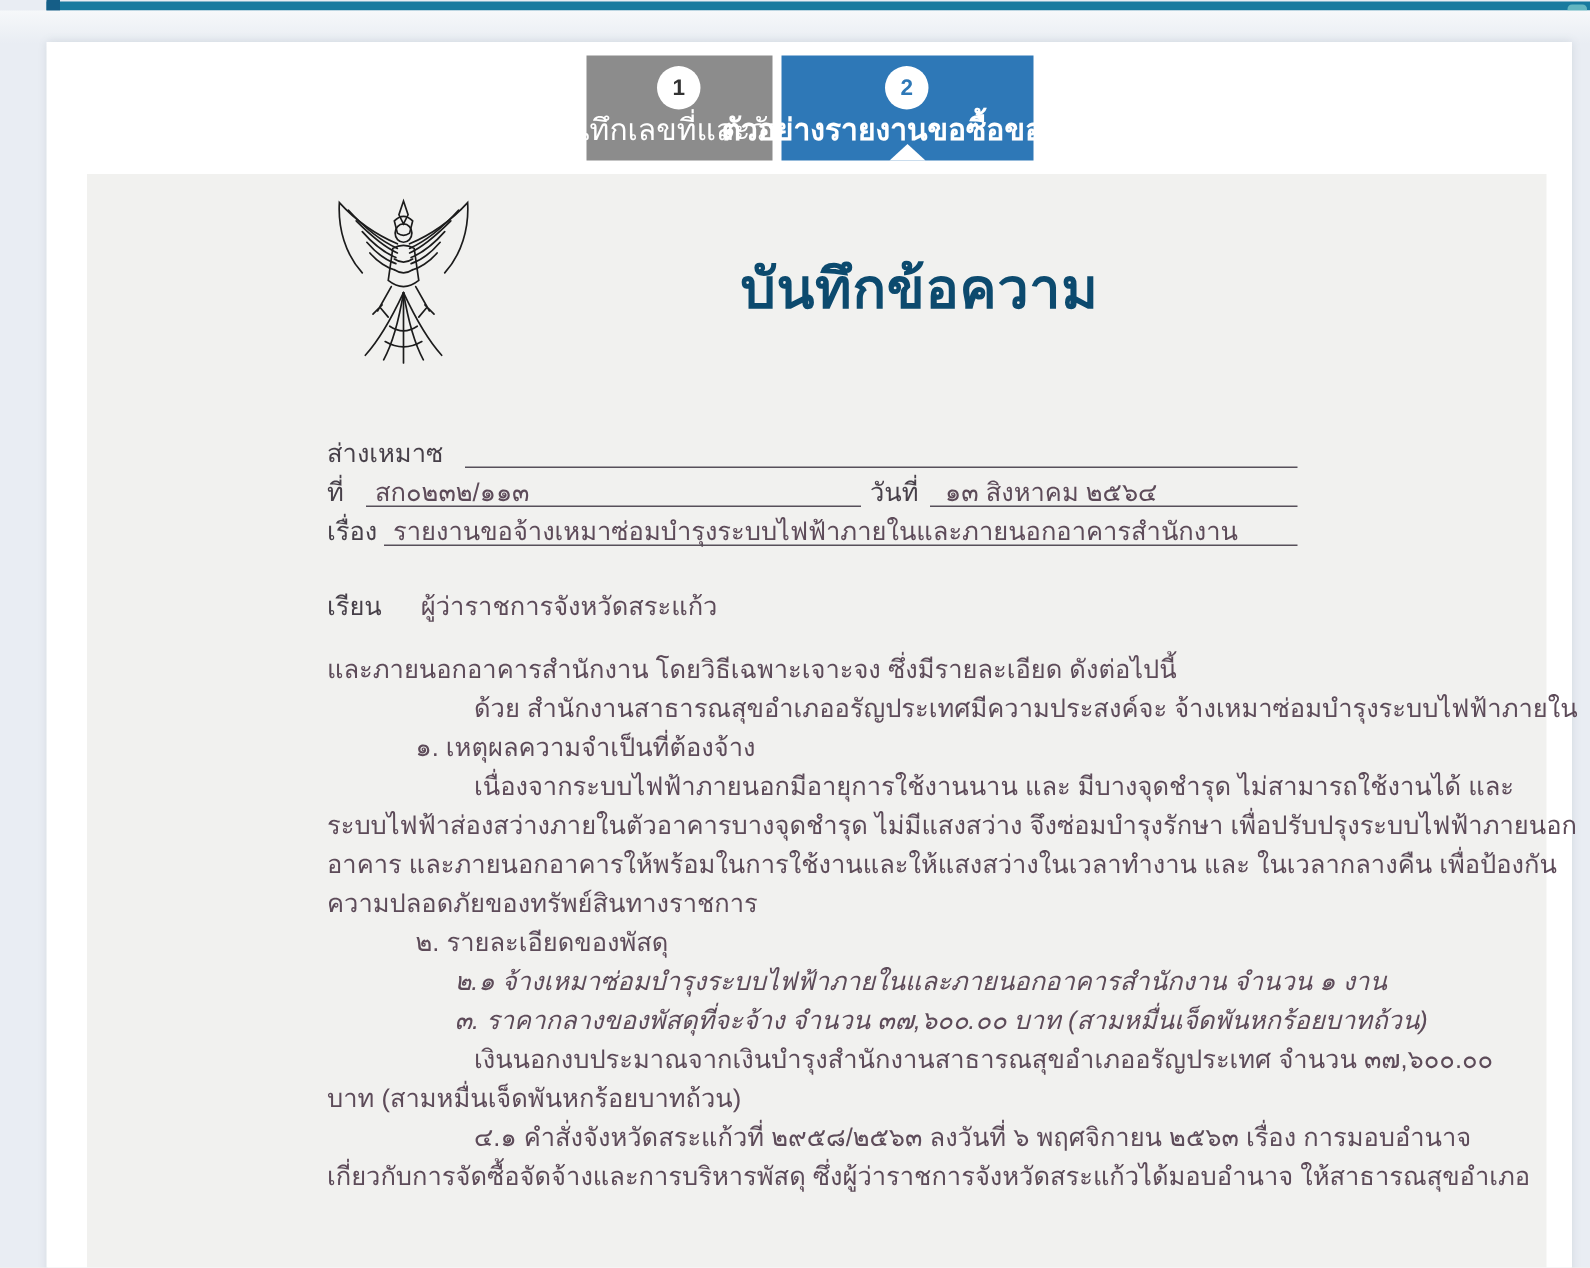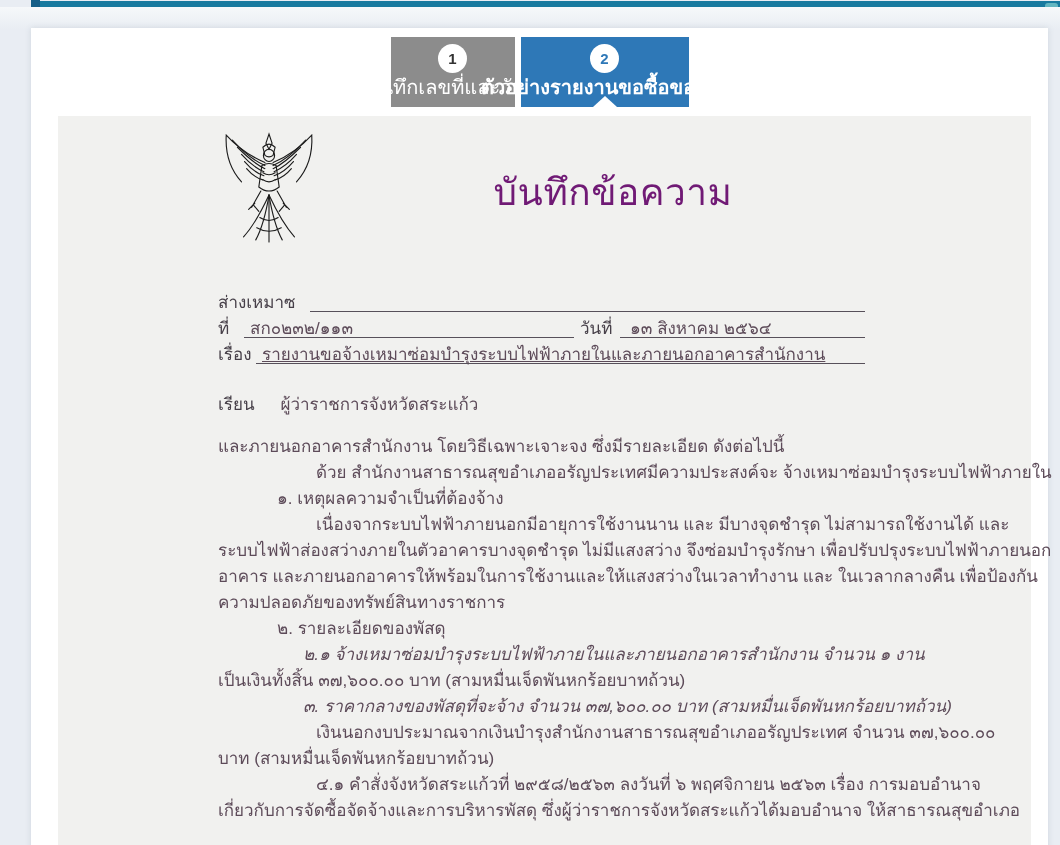--- a/index.html
+++ b/index.html
@@ -46,21 +46,21 @@
   }
 
   
   .doc {
     position:absolute; left:27px; top:88px; width:973px; height:790px;
     background:#f1f1ef; color:#5d4b59; font-size:17px;
   }
   .emblem { position:absolute; left:160px; top:16px; width:102px; height:114px; }
   .doc-title {
     position:absolute; left:360px; top:46px; width:390px; text-align:center;
-    font-size:37px; font-weight:normal; color:#701a75; letter-spacing:0.5px;
+    font-size:37px; font-weight:bold; color:#0c4a6e; letter-spacing:0.5px;
   }
 
   .frow { position:absolute; left:160px; width:647px; height:24px; }
   .frow .lbl { position:absolute; top:0; color:#474049; }
   .frow .val { position:absolute; top:0; }
   .uline { position:absolute; height:0; border-bottom:1px solid #57505a; }
 
   .row-agency { top:172px; }
   .row-agency .lbl { left:0; }
   .row-agency .val { left:100px; }
@@ -69,21 +69,21 @@
   .row-number { top:198px; }
   .row-number .lbl-no { left:0; }
   .row-number .val-no { left:32px; }
   .row-number .ul-no { left:26px; width:330px; top:23px; }
   .row-number .lbl-date { left:362px; }
   .row-number .val-date { left:412px; }
   .row-number .ul-date { left:402px; right:0; top:23px; }
 
   .row-subject { top:224px; }
   .row-subject .lbl { left:0; }
-  .row-subject .val { left:44px;text-decoration:underline; }
+  .row-subject .val { left:44px; }
   .row-subject .uline { left:38px; right:0; top:23px; }
 
   .salutation { position:absolute; left:160px; top:274px; width:647px; }
   .salutation .to-label { margin-right:26px; color:#474049; }
 
   .doc-body { position:absolute; left:160px; top:318px; width:647px; }
   .body-line { line-height:26px; white-space:nowrap; }
   .ind0 { text-indent:0; }
   .ind1 { text-indent:59px; }
   .ind2 { text-indent:85px;font-style:italic; }
@@ -173,21 +173,20 @@
     <div class="doc-body">
         <div class="body-line ind0">และภายนอกอาคารสำนักงาน โดยวิธีเฉพาะเจาะจง ซึ่งมีรายละเอียด ดังต่อไปนี้</div>
         <div class="body-line ind3">ด้วย สำนักงานสาธารณสุขอำเภออรัญประเทศมีความประสงค์จะ จ้างเหมาซ่อมบำรุงระบบไฟฟ้าภายใน</div>
         <div class="body-line ind1">๑. เหตุผลความจำเป็นที่ต้องจ้าง</div>
         <div class="body-line ind3">เนื่องจากระบบไฟฟ้าภายนอกมีอายุการใช้งานนาน และ มีบางจุดชำรุด ไม่สามารถใช้งานได้ และ</div>
         <div class="body-line ind0">ระบบไฟฟ้าส่องสว่างภายในตัวอาคารบางจุดชำรุด ไม่มีแสงสว่าง จึงซ่อมบำรุงรักษา เพื่อปรับปรุงระบบไฟฟ้าภายนอก</div>
         <div class="body-line ind0">อาคาร และภายนอกอาคารให้พร้อมในการใช้งานและให้แสงสว่างในเวลาทำงาน และ ในเวลากลางคืน เพื่อป้องกัน</div>
         <div class="body-line ind0">ความปลอดภัยของทรัพย์สินทางราชการ</div>
         <div class="body-line ind1">๒. รายละเอียดของพัสดุ</div>
         <div class="body-line ind2">๒.๑  จ้างเหมาซ่อมบำรุงระบบไฟฟ้าภายในและภายนอกอาคารสำนักงาน   จำนวน ๑  งาน</div>
-        <div class="body-line ind0">เป็นเงินทั้งสิ้น  ๓๗,๖๐๐.๐๐ บาท  (สามหมื่นเจ็ดพันหกร้อยบาทถ้วน)</div>
         <div class="body-line ind2">๓. ราคากลางของพัสดุที่จะจ้าง  จำนวน ๓๗,๖๐๐.๐๐ บาท (สามหมื่นเจ็ดพันหกร้อยบาทถ้วน)</div>
         <div class="body-line ind3">เงินนอกงบประมาณจากเงินบำรุงสำนักงานสาธารณสุขอำเภออรัญประเทศ จำนวน ๓๗,๖๐๐.๐๐</div>
         <div class="body-line ind0">บาท (สามหมื่นเจ็ดพันหกร้อยบาทถ้วน)</div>
         <div class="body-line ind3">๔.๑  คำสั่งจังหวัดสระแก้วที่  ๒๙๕๘/๒๕๖๓ ลงวันที่  ๖ พฤศจิกายน ๒๕๖๓  เรื่อง การมอบอำนาจ</div>
         <div class="body-line ind0">เกี่ยวกับการจัดซื้อจัดจ้างและการบริหารพัสดุ  ซึ่งผู้ว่าราชการจังหวัดสระแก้วได้มอบอำนาจ   ให้สาธารณสุขอำเภอ</div>
       </div>
 
   </div>
 </div>
 

